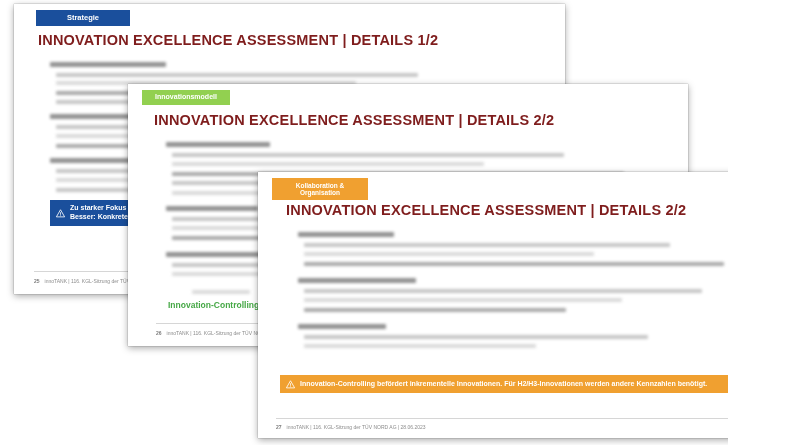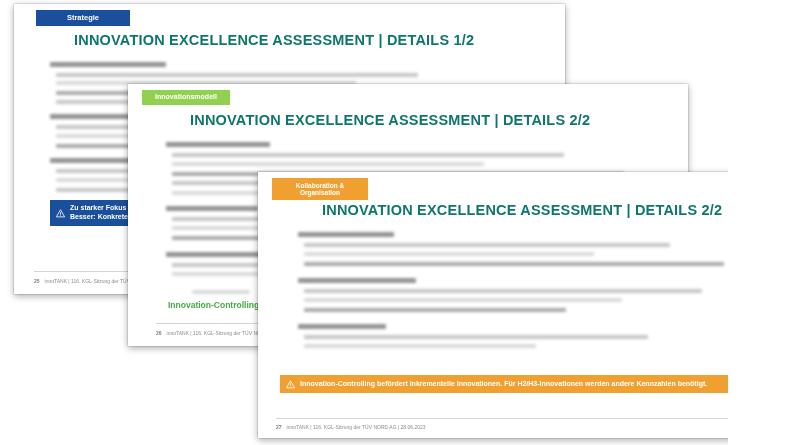--- a/index.html
+++ b/index.html
@@ -24,24 +24,23 @@
   
   .slide {
     position: absolute;
     background: #ffffff;
     box-shadow: 0 2px 7px rgba(0,0,0,0.35), 0 0 1px rgba(0,0,0,0.5);
     overflow: hidden;
   }
   .slide-title {
     position: absolute;
     font-weight: bold;
-    color: #0f766e;
+    color: #7f1d1d;
     letter-spacing: 0.2px;
     white-space: nowrap;
-    margin-left: 36px;
   }
 
   
   .cat-tab {
     position: absolute;
     color: #ffffff;
     font-size: 7px;
     font-weight: bold;
     display: flex;
     align-items: center;

